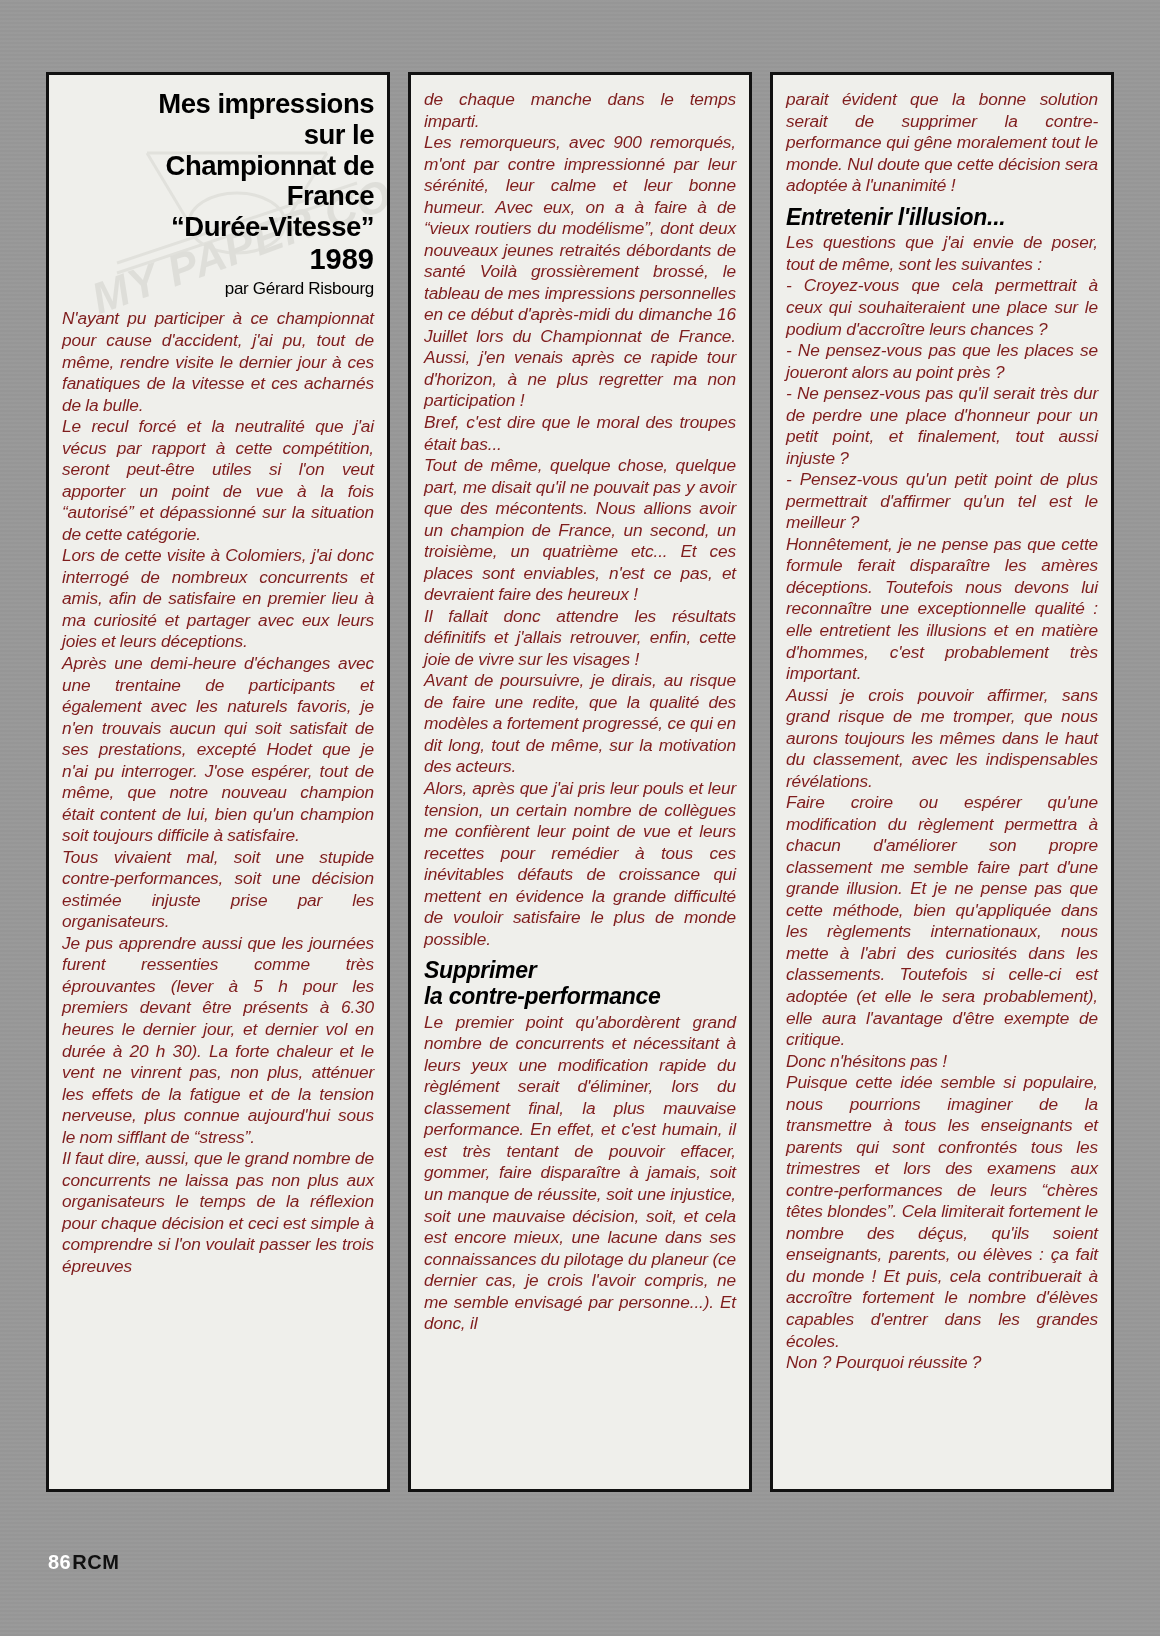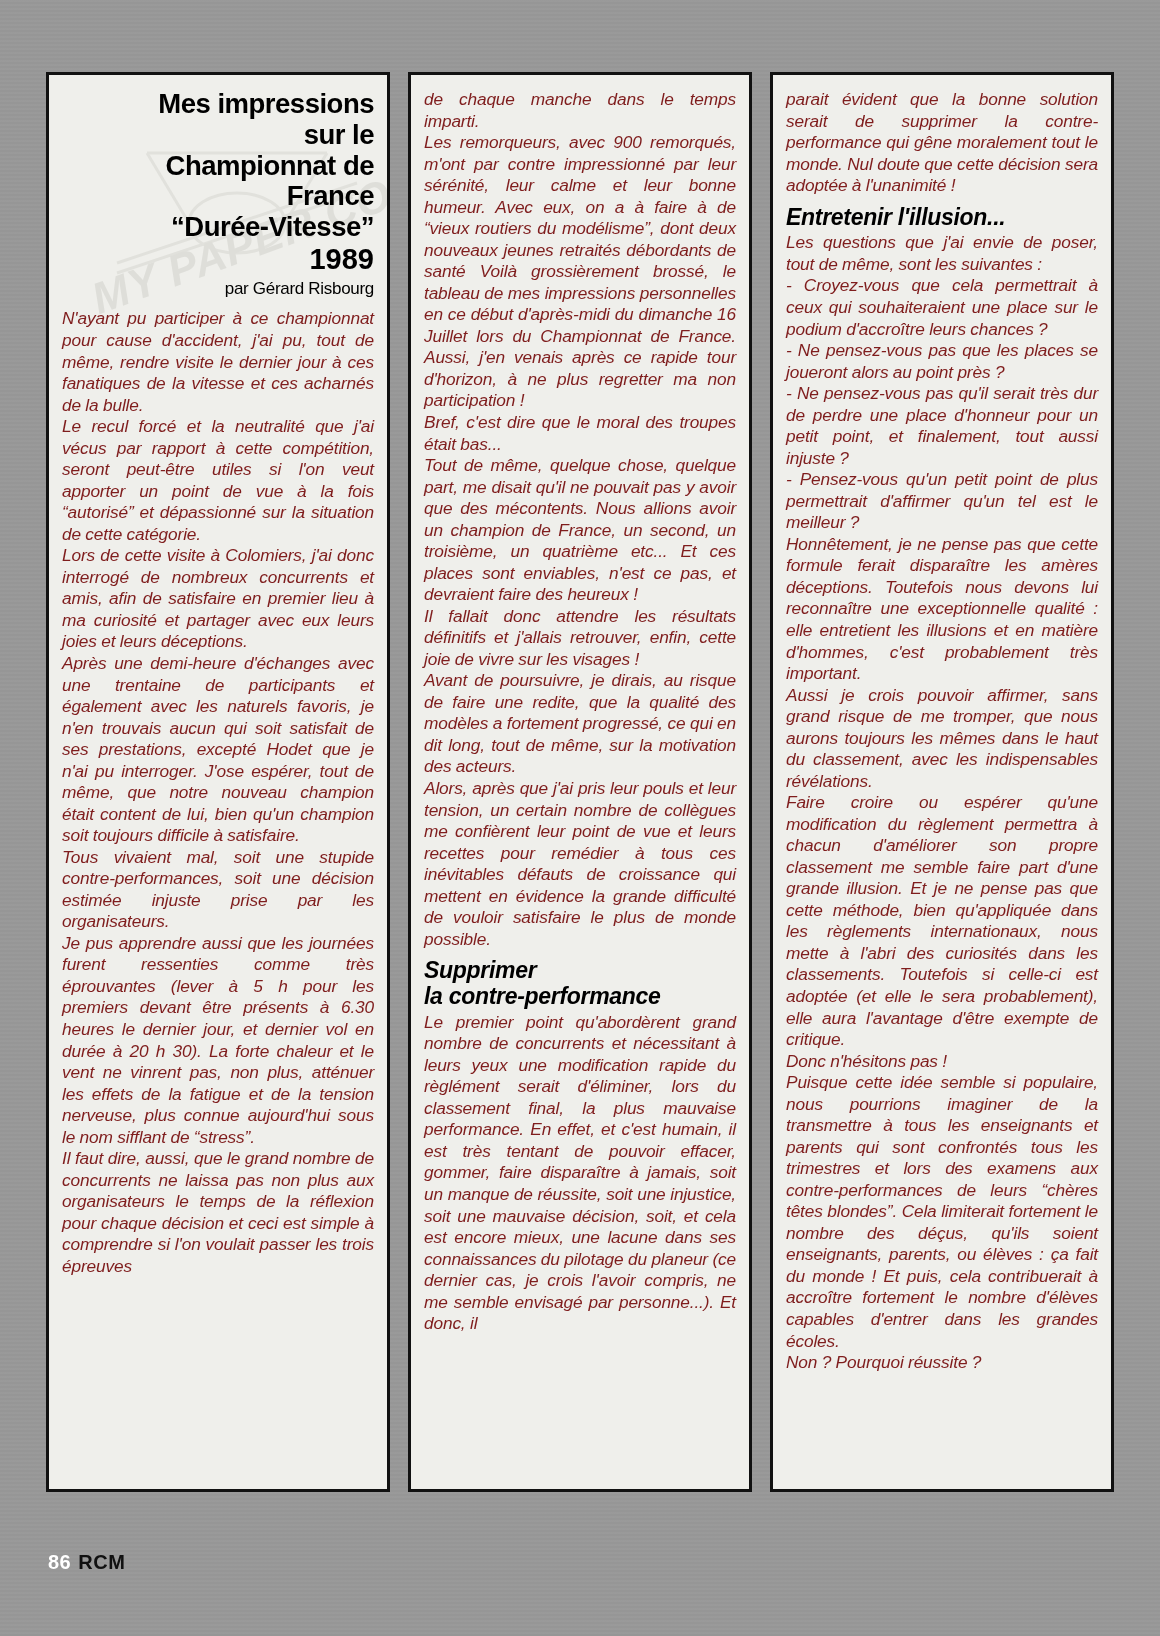--- a/index.html
+++ b/index.html
@@ -128,21 +128,21 @@
   .footer {
     position: absolute;
     left: 48px;
     bottom: 62px;
     color: #111;
     font-weight: bold;
     font-size: 20px;
     letter-spacing: 0.5px;
   }
   .footer .pg { color: #fff; }
-  .footer .mag { color: #111; margin-left: 7px; }
+  .footer .mag { color: #111; margin-left: 1px; }
 </style>
 </head>
 <body>
 
 <div class="page">
   <div class="page-inner"></div>
 
   <div class="columns">
 
     <div class="col">

